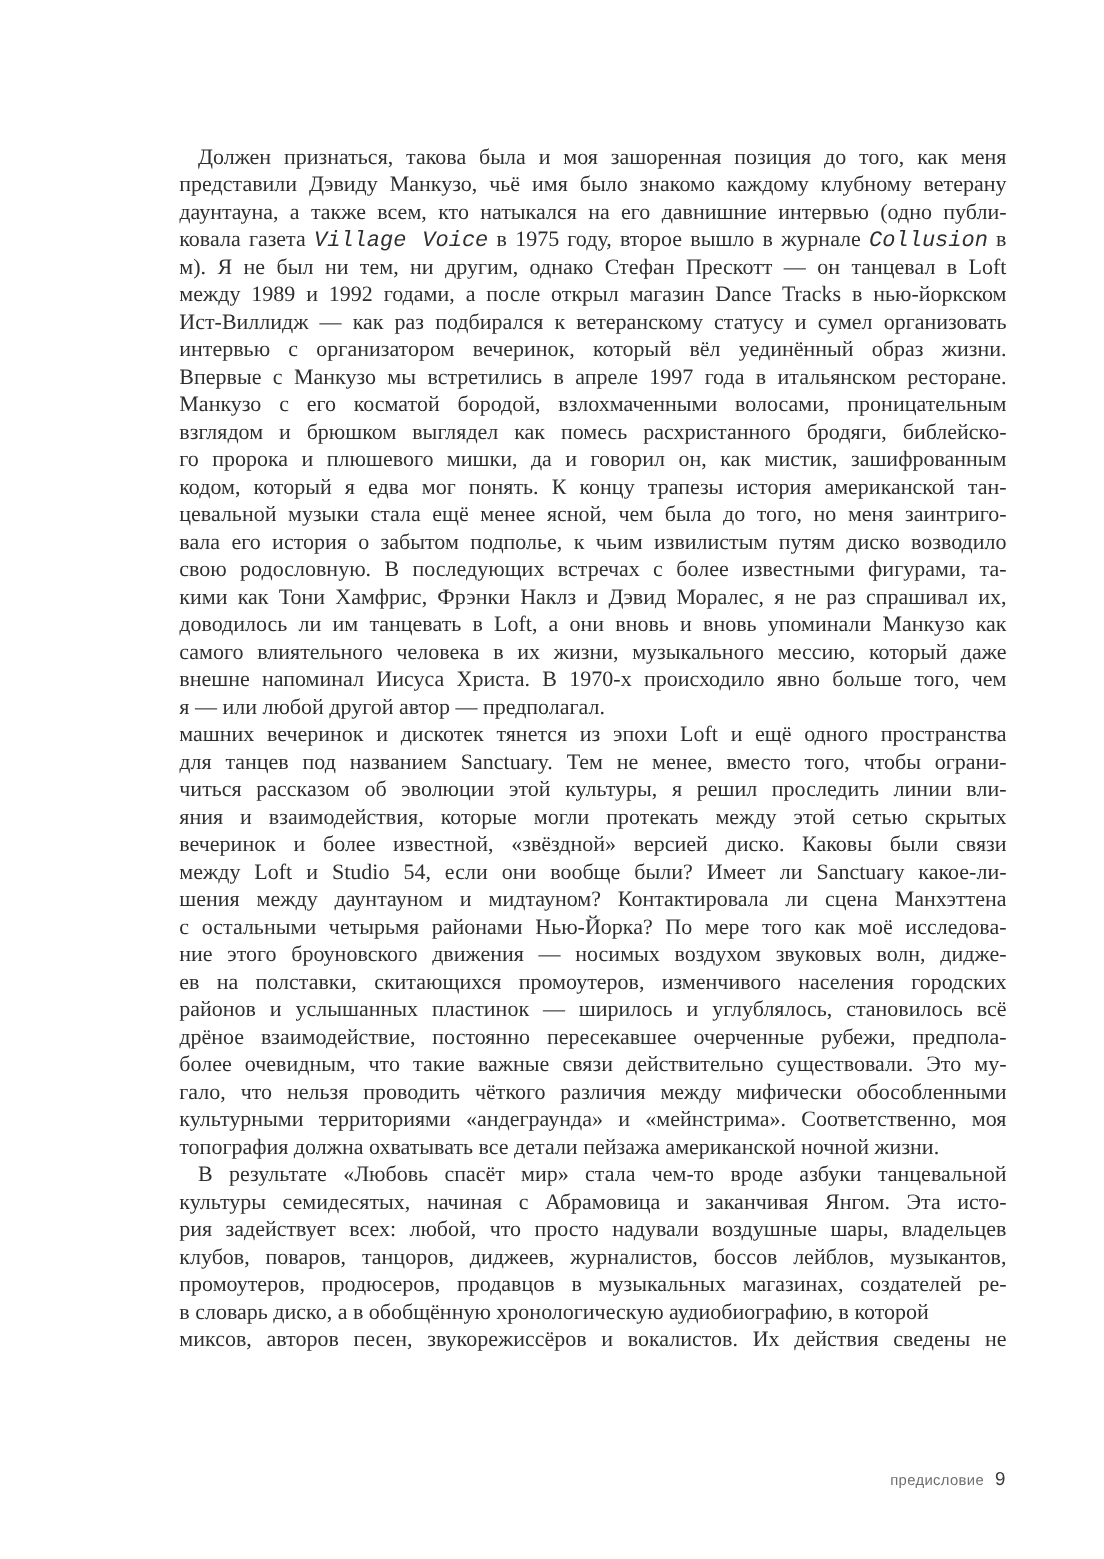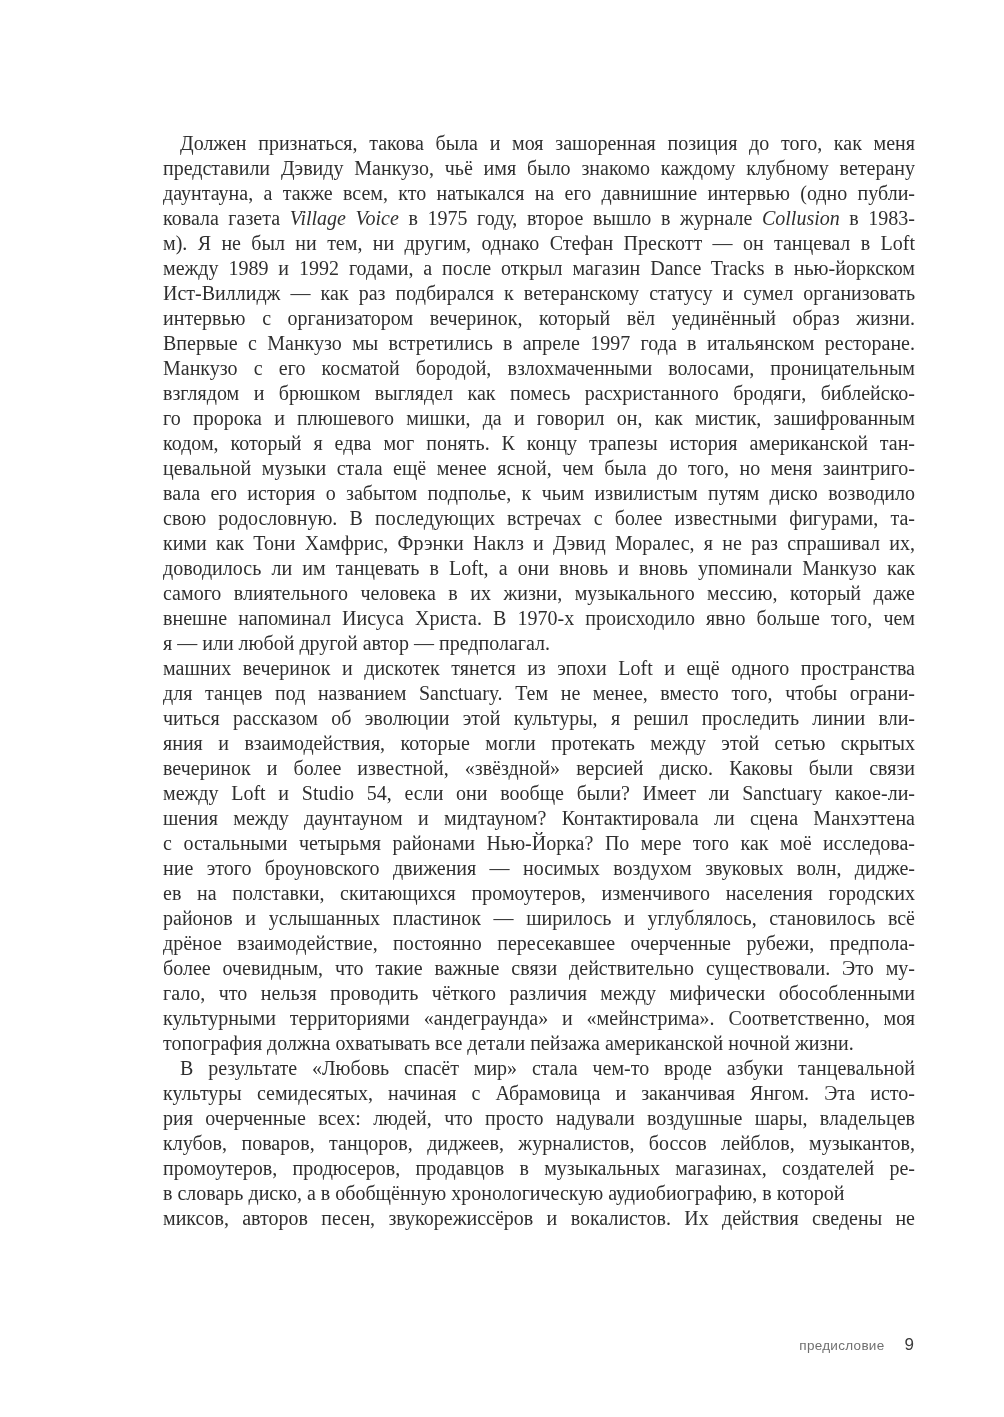--- a/index.html
+++ b/index.html
@@ -35,28 +35,29 @@
     overflow: hidden;
   }
   .line.first {
     text-indent: 17px;
   }
   .line.last {
     text-align-last: left;
   }
   .italic {
     font-style: italic;
+    font-family: Liberation Mono, monospace;
   }
   .footer {
     position: absolute;
     top: 1304px;
     right: 90px;
     display: flex;
     align-items: baseline;
-    gap: 20px;
+    gap: 10px;
     font-family: "Liberation Sans", sans-serif;
   }
   .footer .section-label {
     font-size: 13.5px;
     color: #6f6f6f;
     letter-spacing: 0.3px;
   }
   .footer .page-number {
     font-size: 17px;
     color: #3a3a3a;
@@ -105,21 +106,21 @@
         <div class="line"><span>районов и услышанных пластинок — ширилось и углублялось, становилось всё</span></div>
         <div class="line"><span>дрёное взаимодействие, постоянно пересекавшее очерченные рубежи, предпола-</span></div>
         <div class="line"><span>более очевидным, что такие важные связи действительно существовали. Это му-</span></div>
         <div class="line"><span>гало, что нельзя проводить чёткого различия между мифически обособленными</span></div>
         <div class="line"><span>культурными территориями «андеграунда» и «мейнстрима». Соответственно, моя</span></div>
         <div class="line last"><span>топография должна охватывать все детали пейзажа американской ночной жизни.</span></div>
       </div>
       <div class="paragraph">
         <div class="line first"><span>В результате «Любовь спасёт мир» стала чем-то вроде азбуки танцевальной</span></div>
         <div class="line"><span>культуры семидесятых, начиная с Абрамовица и заканчивая Янгом. Эта исто-</span></div>
-        <div class="line"><span>рия очерченные всех: людей, что просто надували воздушные шары, владельцев</span></div>
+        <div class="line"><span>рия задействует всех: любой, что просто надували воздушные шары, владельцев</span></div>
         <div class="line"><span>клубов, поваров, танцоров, диджеев, журналистов, боссов лейблов, музыкантов,</span></div>
         <div class="line"><span>промоутеров, продюсеров, продавцов в музыкальных магазинах, создателей ре-</span></div>
         <div class="line last"><span>в словарь диско, а в обобщённую хронологическую аудиобиографию, в которой</span></div>
         <div class="line"><span>миксов, авторов песен, звукорежиссёров и вокалистов. Их действия сведены не</span></div>
       </div>
     </div>
 
   <div class="footer">
     <span class="section-label">предисловие</span>
     <span class="page-number">9</span>

